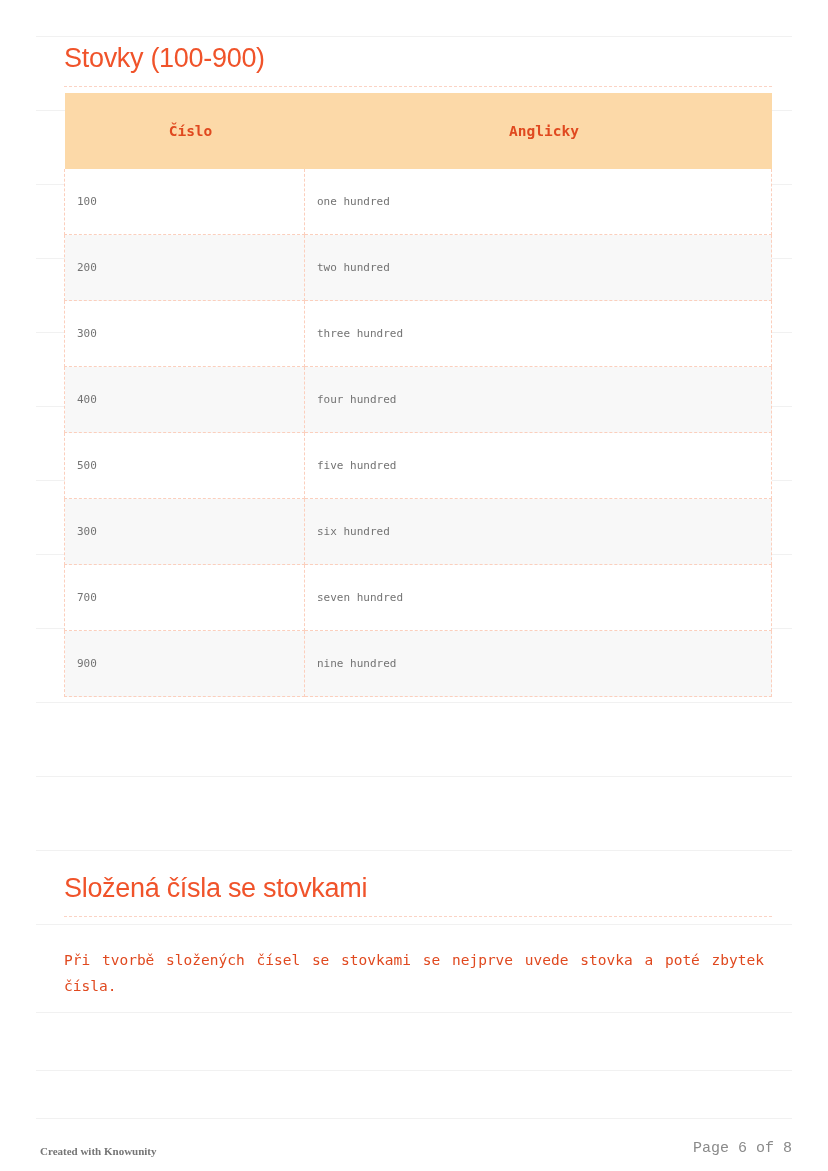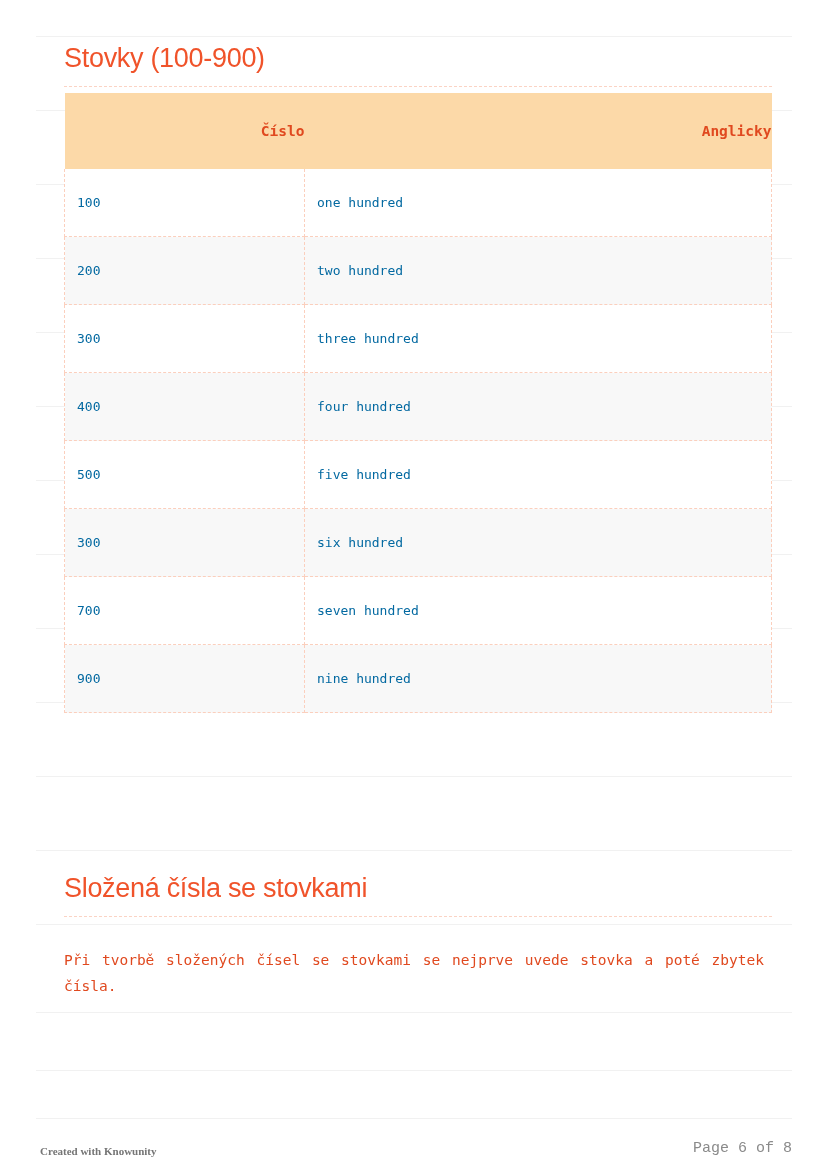--- a/index.html
+++ b/index.html
@@ -65,30 +65,30 @@
     width: 708px;
     border-collapse: collapse;
     table-layout: fixed;
   }
   table.num-table th {
     background: #fcd9a8;
     color: #e0491f;
     font-family: "DejaVu Sans Mono", monospace;
     font-size: 14.5px;
     font-weight: 700;
-    text-align: right;
+    text-align: center;
     padding: 20px 0 20px 12px;
     height: 36px;
     border: none;
   }
   table.num-table th:first-child { width: 228px; }
   table.num-table td {
     font-family: "DejaVu Sans Mono", monospace;
-    font-size: 13px;
-    color: #0369a1;
+    font-size: 11px;
+    color: #737373;
     padding: 26px 0 26px 12px;
     border-right: 1px dashed #fbcfbd;
     border-bottom: 1px dashed #fbcfbd;
     border-left: none;
     border-top: none;
     vertical-align: middle;
   }
   table.num-table td:first-child {
     border-left: 1px dashed #fbcfbd;
   }

